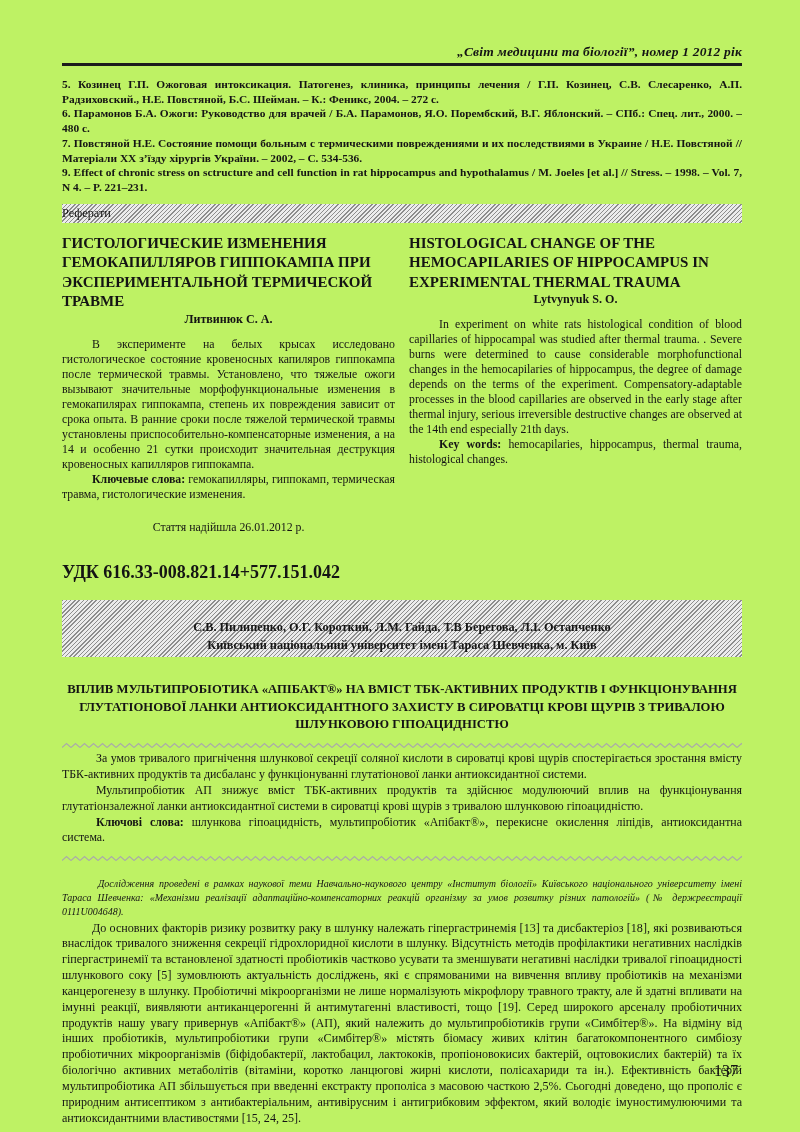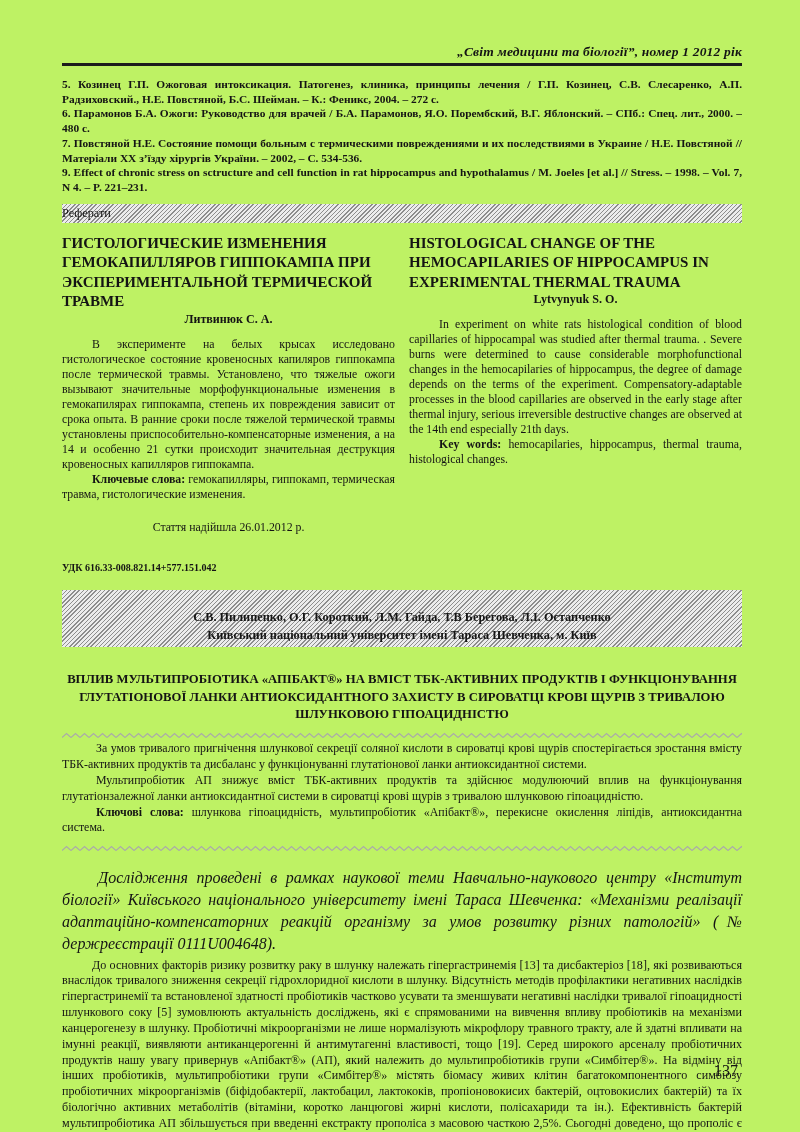--- a/index.html
+++ b/index.html
@@ -26,34 +26,34 @@
   .referaty-bar {
     margin-top:9px; height:19px; display:flex; align-items:center;
     font-weight:normal; font-size:12.3px; 
   }
   .cols { display:flex; gap:14px; margin-top:11px; }
   .col { flex:1; font-size:11.8px; line-height:1.27; }
   .col-title { font-weight:bold; font-size:15px; line-height:1.3; }
   .col-author { font-weight:bold; text-align:center; font-size:12.1px; margin-bottom:10px; }
   .col p.jus { text-align:justify; text-indent:30px; }
   .col .received { text-align:center; margin-top:18px; }
-  .udc { margin-top:27px; font-weight:bold; font-size:10px; }
+  .udc { margin-top:27px; font-weight:bold; font-size:18px; }
   .authors-bar {
     margin-top:17px; text-align:center; font-weight:bold;
     font-size:12.3px; line-height:1.5; padding:18px 0 3px;
   }
   .article-title {
     margin-top:24px; text-align:center; font-weight:bold;
     font-size:12.7px; line-height:1.36;
   }
   .zigzag { display:block; margin-top:9px; }
   .abstract { margin-top:2px; }
   .abstract p { font-size:11.9px; line-height:1.33; text-align:justify; text-indent:34px; }
   .funding {
-    margin-top:15px; font-style:italic; font-size:16px; line-height:1.38;
+    margin-top:15px; font-style:italic; font-size:10px; line-height:1.38;
     text-align:justify; text-indent:36px;
   }
   .main-body { margin-top:2px; }
   .main-body p { font-size:12.1px; line-height:1.31; text-align:justify; text-indent:30px; }
   .page-number { position:absolute; right:62px; bottom:52px; font-size:16px; }
 </style>
 </head>
 <body>
 
 <div class="page">

